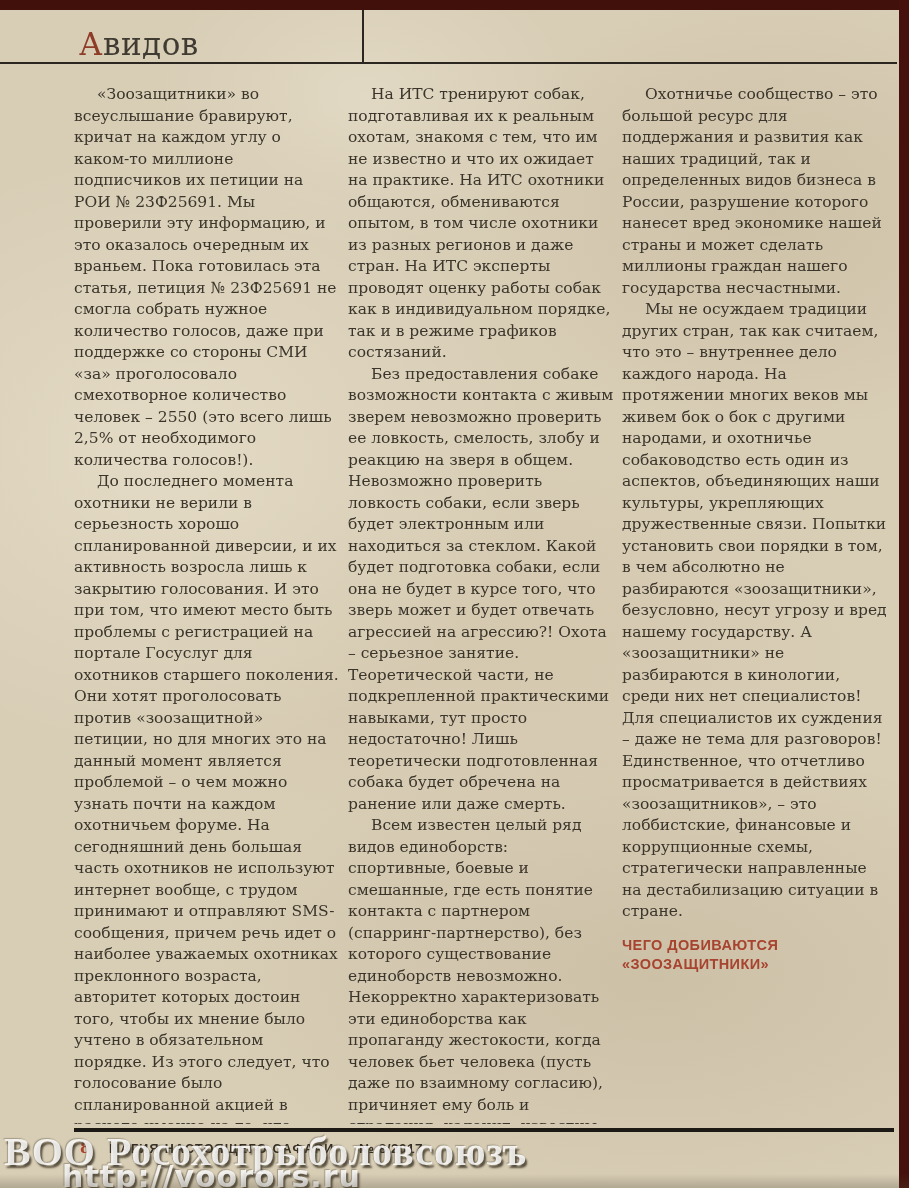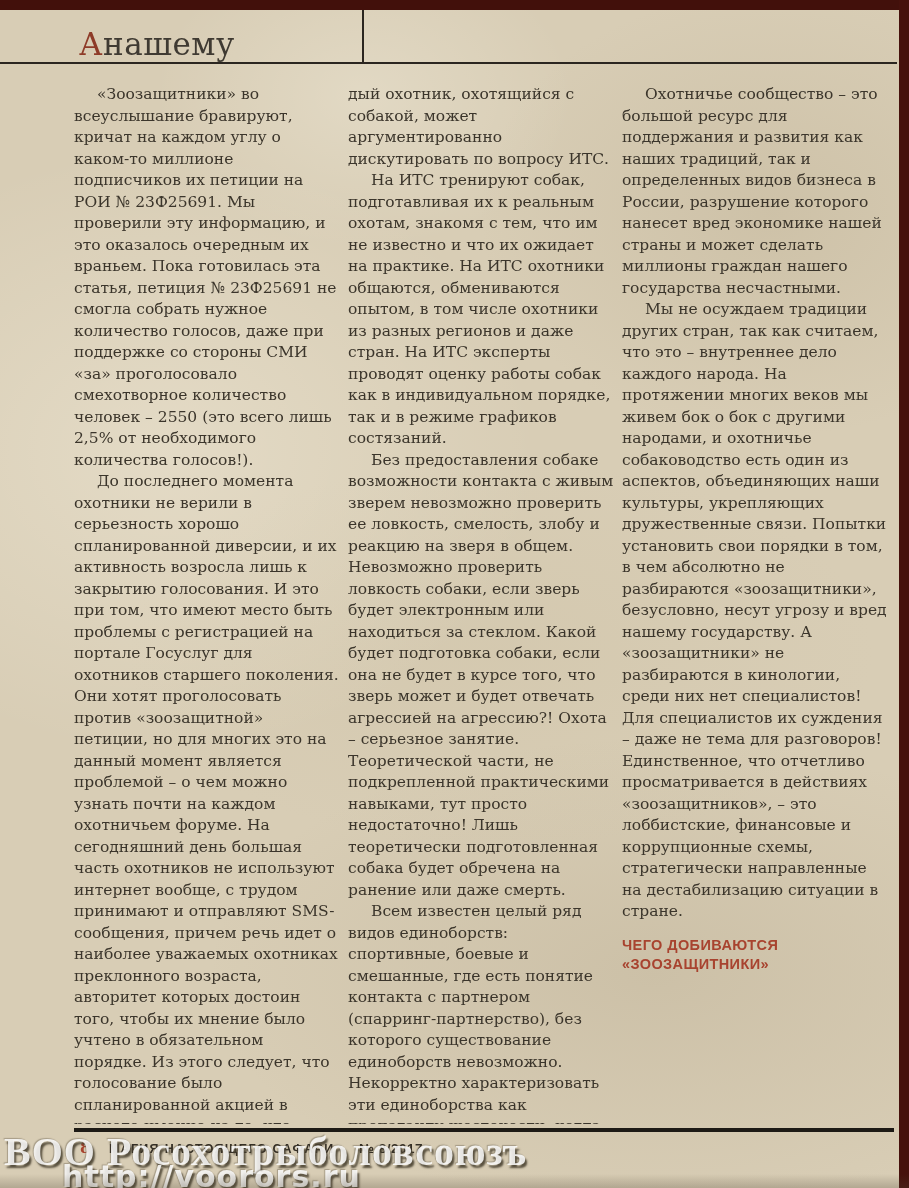--- a/index.html
+++ b/index.html
@@ -78,34 +78,33 @@
   .wm2{position:absolute;left:62px;top:36px;font-size:30px;}
 </style>
 </head>
 <body>
 
 <div class="page">
 
   <div class="top-bar"></div>
   <div class="right-bar"></div>
 
-  <h1 class="section-title"><span class="initial">А</span><span>нашему</span></h1>
+  <h1 class="section-title"><span class="initial">А</span><span>видов</span></h1>
   <div class="v-rule"></div>
   <div class="h-rule"></div>
 
   <main class="content">
 
     <section class="col">
       <p>«Зоозащитники» во всеуслышание бравируют, кричат на каждом углу о каком-то миллионе подписчиков их петиции на РОИ № 23Ф25691. Мы проверили эту информацию, и это оказалось очередным их враньем. Пока готовилась эта статья, петиция № 23Ф25691 не смогла собрать нужное количество голосов, даже при поддержке со стороны СМИ «за» проголосовало смехотворное количество человек – 2550 (это всего лишь 2,5% от необходимого количества голосов!).</p>
       <p>До последнего момента охотники не верили в серьезность хорошо спланированной диверсии, и их активность возросла лишь к закрытию голосования. И это при том, что имеют место быть проблемы с регистрацией на портале Госуслуг для охотников старшего поколения. Они хотят проголосовать против «зоозащитной» петиции, но для многих это на данный момент является проблемой – о чем можно узнать почти на каждом охотничьем форуме. На сегодняшний день большая часть охотников не используют интернет вообще, с трудом принимают и отправляют SMS-сообщения, причем речь идет о наиболее уважаемых охотниках преклонного возраста, авторитет которых достоин того, чтобы их мнение было учтено в обязательном порядке. Из этого следует, что голосование было спланированной акцией в расчете именно на то, что охотники не смогут и не успеют отреагировать.</p>
 
     </section>
 
     <section class="col">
-      <p class="first">дый охотник, охотящийся с собакой, может аргументированно дискутировать по вопросу ИТС.</p>
       <p>На ИТС тренируют собак, подготавливая их к реальным охотам, знакомя с тем, что им не известно и что их ожидает на практике. На ИТС охотники общаются, обмениваются опытом, в том числе охотники из разных регионов и даже стран. На ИТС эксперты проводят оценку работы собак как в индивидуальном порядке, так и в режиме графиков состязаний.</p>
       <p>Без предоставления собаке возможности контакта с живым зверем невозможно проверить ее ловкость, смелость, злобу и реакцию на зверя в общем. Невозможно проверить ловкость собаки, если зверь будет электронным или находиться за стеклом. Какой будет подготовка собаки, если она не будет в курсе того, что зверь может и будет отвечать агрессией на агрессию?! Охота – серьезное занятие. Теоретической части, не подкрепленной практическими навыками, тут просто недостаточно! Лишь теоретически подготовленная собака будет обречена на ранение или даже смерть.</p>
       <p>Всем известен целый ряд видов единоборств: спортивные, боевые и смешанные, где есть понятие контакта с партнером (спарринг-партнерство), без которого существование единоборств невозможно. Некорректно характеризовать эти единоборства как пропаганду жестокости, когда человек бьет человека (пусть даже по взаимному согласию), причиняет ему боль и страдания, калечит, известны даже случаи со смертельным исходом. Унижение личности через превосходство над проигравшим – так можно трактовать исход каждого поединка и на этом основании требовать их запрета. Подготовка охотничьей собаки – такое же спарринг-партнерство, без которого невозможно получить рабочую собаку. Контакт со зверем на тренировках ей необходим.</p>
 
     </section>
 
     <section class="col">
       <p>Охотничье сообщество – это большой ресурс для поддержания и развития как наших традиций, так и определенных видов бизнеса в России, разрушение которого нанесет вред экономике нашей страны и может сделать миллионы граждан нашего государства несчастными.</p>
       <p>Мы не осуждаем традиции других стран, так как считаем, что это – внутреннее дело каждого народа. На протяжении многих веков мы живем бок о бок с другими народами, и охотничье собаководство есть один из аспектов, объединяющих наши культуры, укрепляющих дружественные связи. Попытки установить свои порядки в том, в чем абсолютно не разбираются «зоозащитники», безусловно, несут угрозу и вред нашему государству. А «зоозащитники» не разбираются в кинологии, среди них нет специалистов! Для специалистов их суждения – даже не тема для разговоров! Единственное, что отчетливо просматривается в действиях «зоозащитников», – это лоббистские, финансовые и коррупционные схемы, стратегически направленные на дестабилизацию ситуации в стране.</p>
       <h3 class="subhead flush">ЧЕГО ДОБИВАЮТСЯ «ЗООЗАЩИТНИКИ»</h3>

